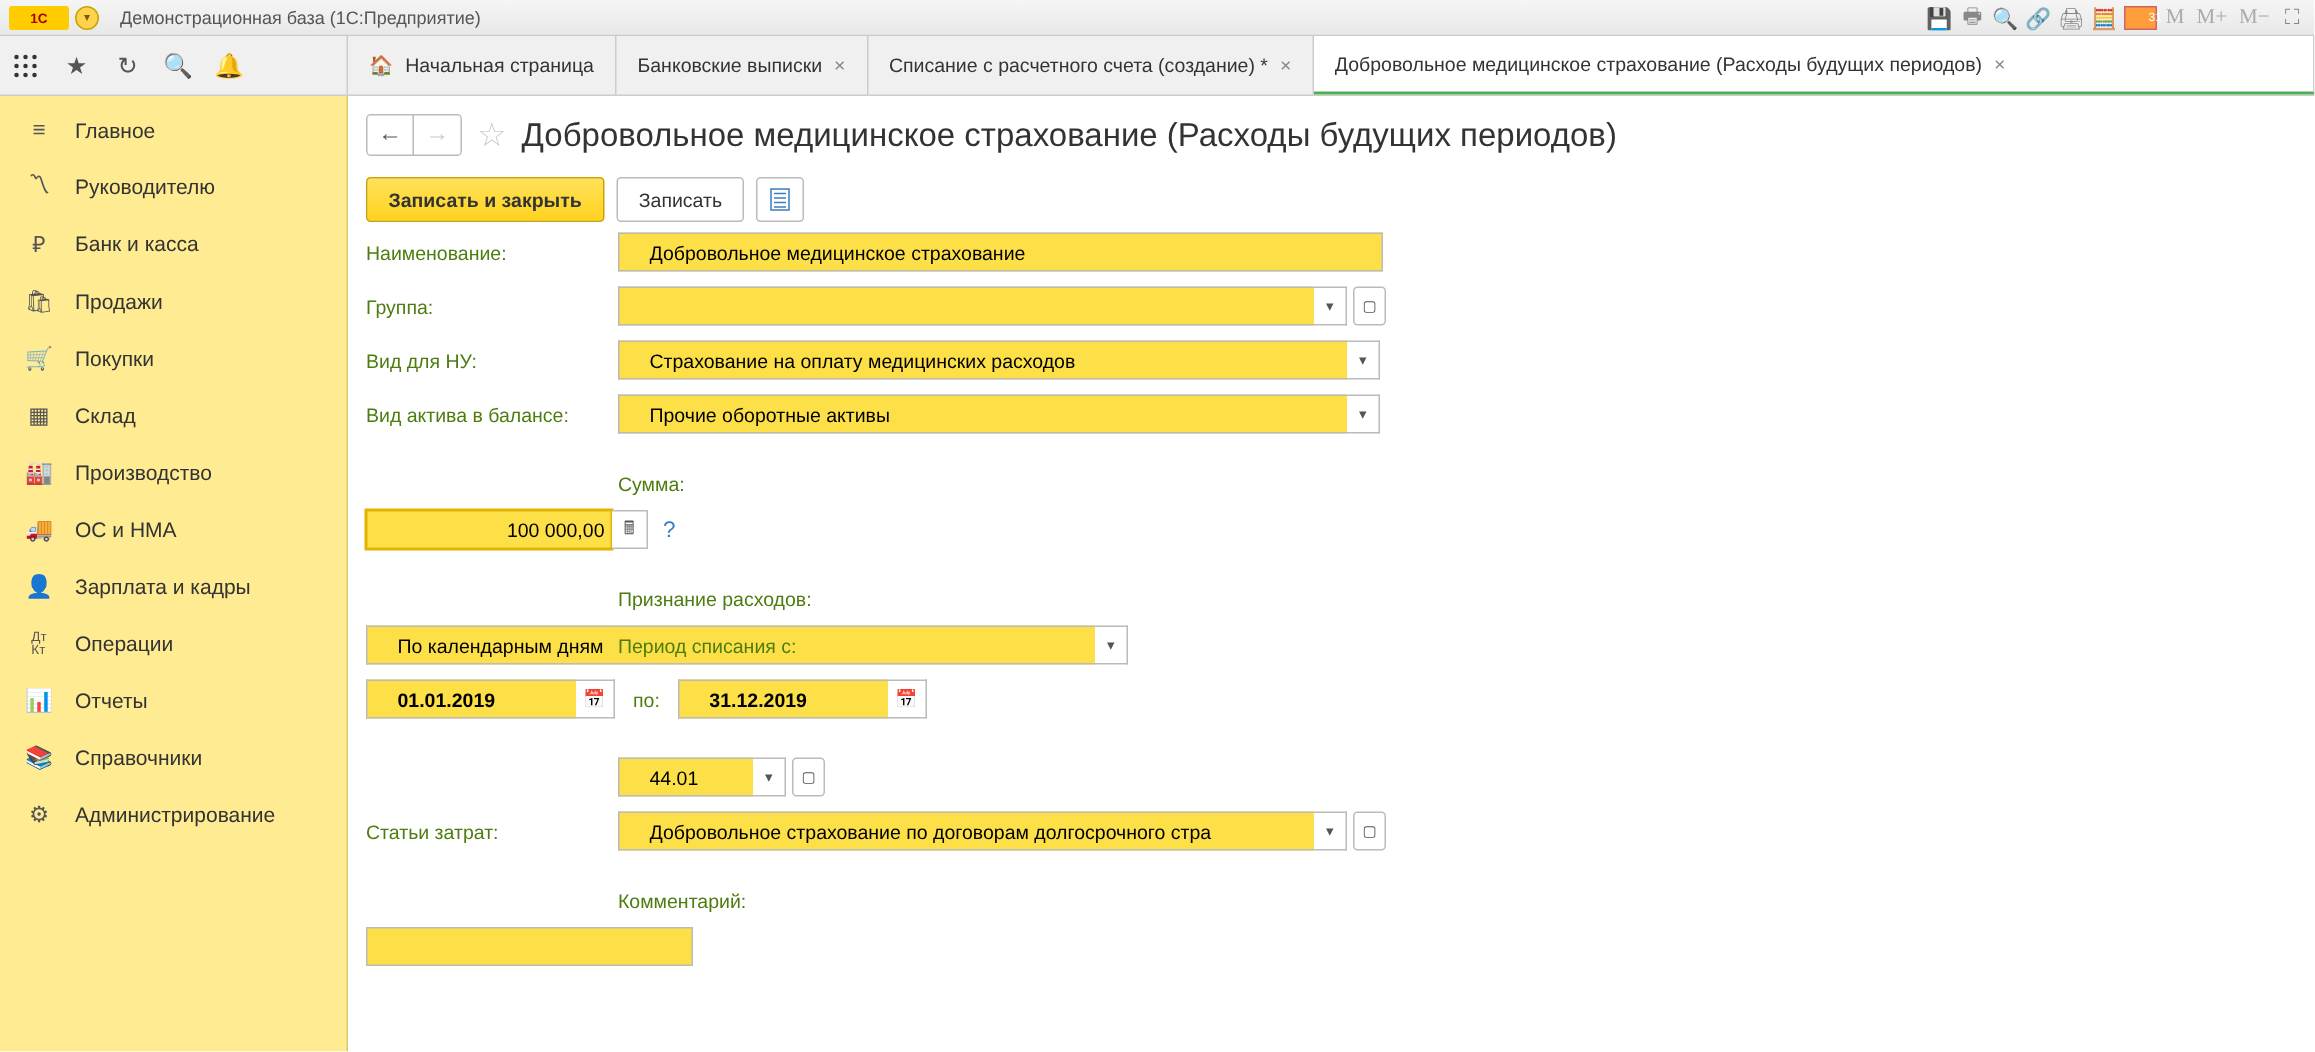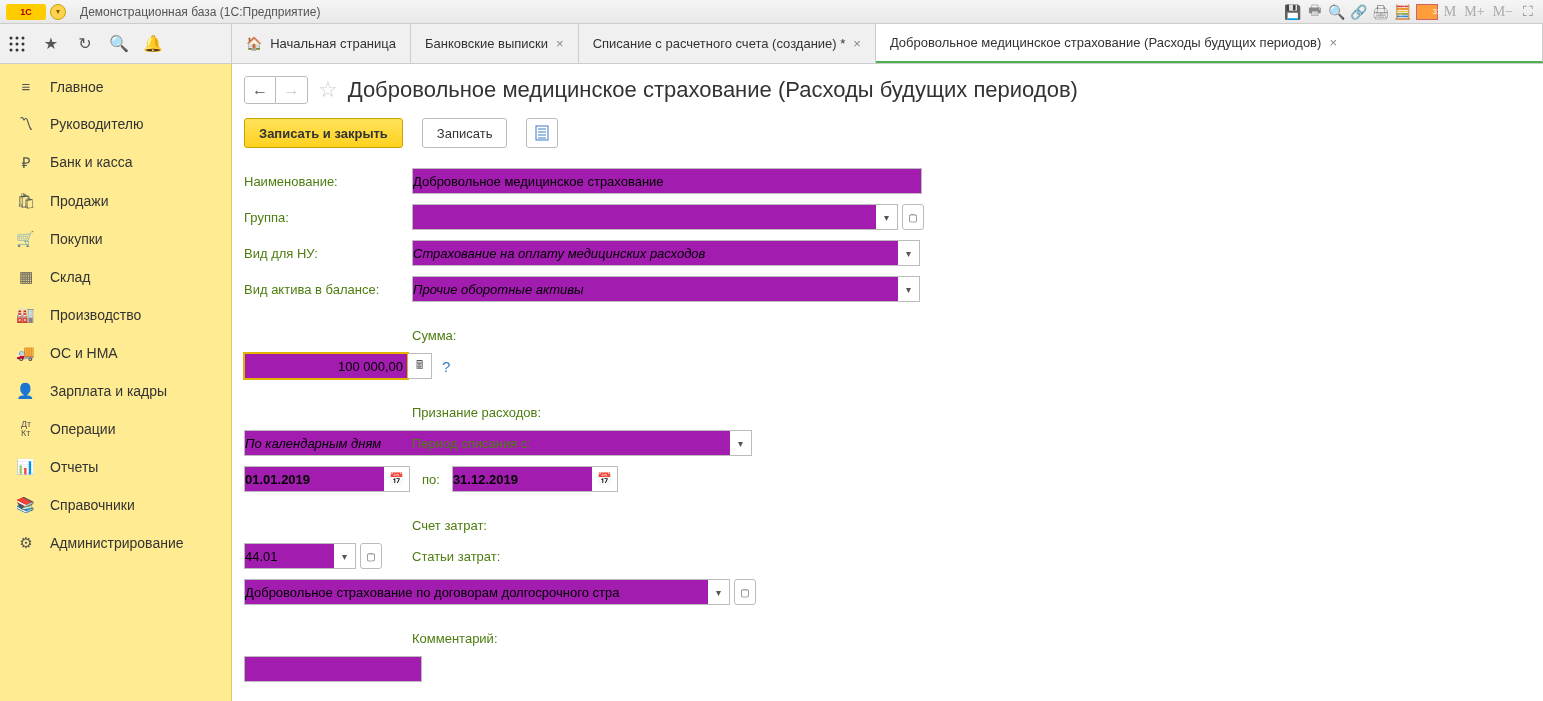--- a/index.html
+++ b/index.html
@@ -30,31 +30,31 @@
 
 .content { flex:1; padding: 12px 0 12px 12px; overflow:auto; }
 .page-head { display:flex; align-items:center; gap:10px; margin-bottom: 14px; }
 .nav-btn { width:32px; height:28px; border:1px solid #bbb; background:#fff; display:flex; align-items:center; justify-content:center; cursor:pointer; font-size:16px; color:#555; }
 .nav-group { display:flex; border-radius:3px; overflow:hidden; }
 .nav-group .nav-btn:first-child{border-top-left-radius:3px;border-bottom-left-radius:3px;}
 .nav-group .nav-btn:last-child{border-top-right-radius:3px;border-bottom-right-radius:3px;border-left:none;}
 .star { font-size:22px; color:#ccc; cursor:pointer; }
 .page-title { font-size:22px; font-weight:normal; color:#333; }
 
-.cmdbar { display:flex; gap:19px; margin-bottom: 20px; }
+.cmdbar { display:flex; gap:8px; margin-bottom: 7px; }
 .btn { height:30px; padding:0 14px; border:1px solid #bbb; background:#fff; cursor:pointer; font-size:13px; display:flex; align-items:center; border-radius:3px; }
 .btn.primary { background: linear-gradient(#ffe25a,#ffd21f); border-color:#c9a400; font-weight:bold; }
 .btn.icon-only { width:32px; padding:0; justify-content:center; color:#3a7cbf; }
 
 .form { display:grid; grid-template-columns: 160px auto; row-gap:10px; column-gap:8px; align-items:center; max-width: 1000px; }
 .form .lbl { font-size:13px; color:#4d7c0f; }
 .form .row { display:flex; align-items:center; gap:6px; }
-.inp { height:26px; border:1px solid #bbb; padding:0 0; font-size:13px; background:#a21caf; }
+.inp { height:26px; border:1px solid #bbb; padding:0 20px; font-size:13px; background:#fde047; }
 .inp.w510 { width:510px; }
-.inp.w486 { width:486px;font-style:italic; }
+.inp.w486 { width:486px; }
 .inp.wdate { width:140px; }
 .inp.wacc { width:90px; }
 .inp.focused { border:1px solid #e0b400; box-shadow: 0 0 0 1px #e0b400; text-align:right; padding-right:4px; }
 .inp.wsum { width:164px; }
 
 .combo { display:flex; }
 .combo .inp { border-right:none; }
 .combo .dd-btn, .combo .open-btn { width:22px; height:26px; border:1px solid #bbb; background:#fff; display:flex; align-items:center; justify-content:center; cursor:pointer; font-size:10px; color:#555; }
 .combo .dd-btn { border-left:none; }
 .combo .open-btn { margin-left:4px; border-radius:3px; }
@@ -280,21 +280,20 @@
         <span class="lbl" style="margin:0 6px">по:</span>
         <div class="date-wrap">
           <input class="inp wdate" value="31.12.2019" style="">
           <div class="cal-btn">📅</div>
         </div>
       </div>
 
       <div class="spacer-row"></div>
         <div></div>
 
-      <div class="lbl">Счет затрат:</div>
       <div class="row">
         <div class="combo">
           <input class="inp wacc" value="44.01" style="">
           <div class="dd-btn">▾</div>
           <div class="open-btn">▢</div>
         </div>
       </div>
 
       <div class="lbl">Статьи затрат:</div>
       <div class="row">

